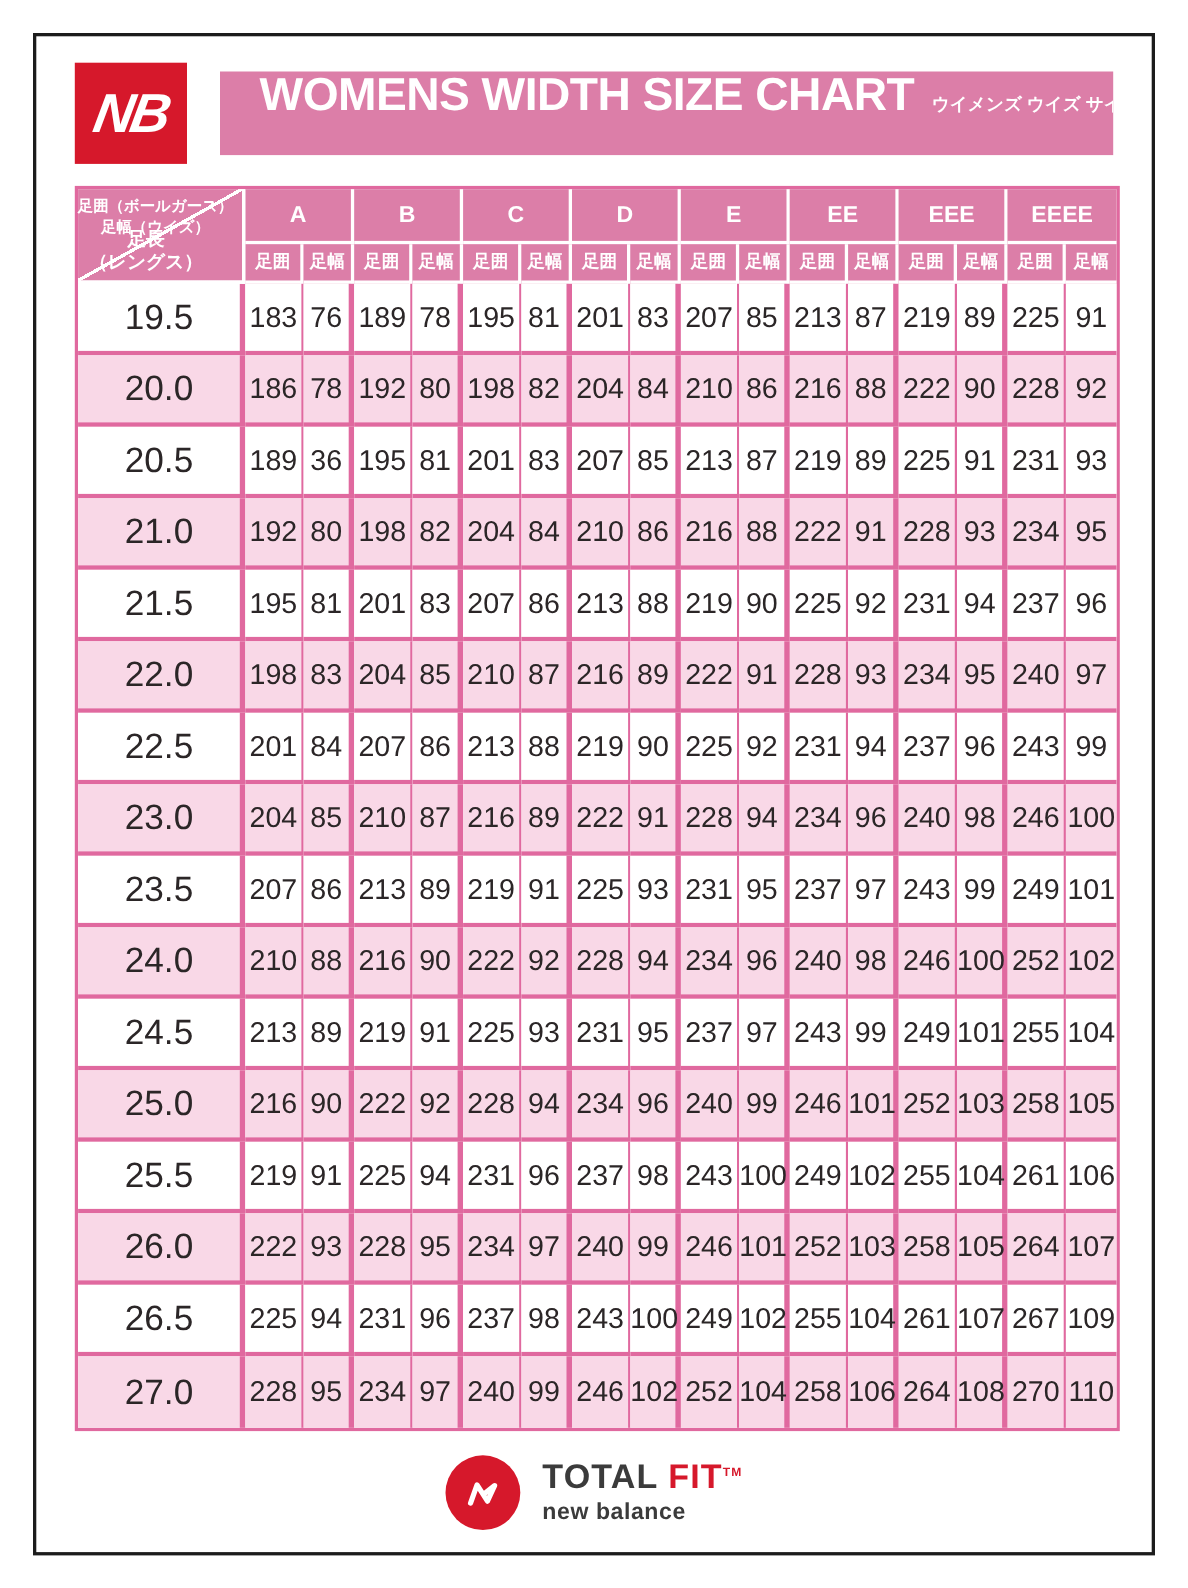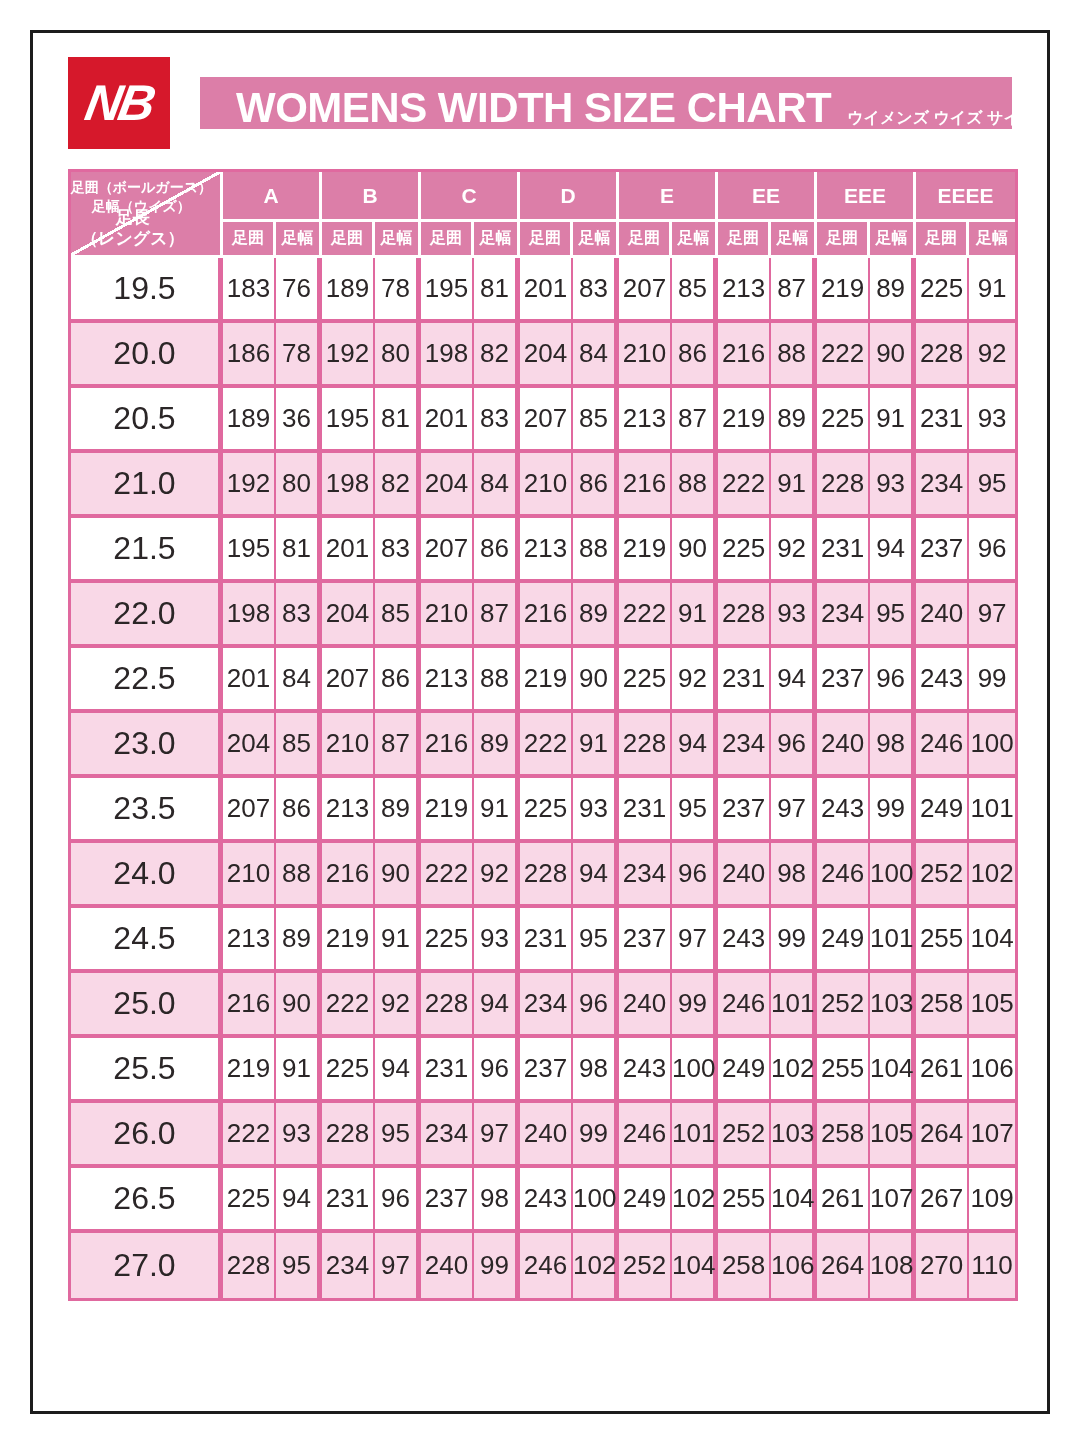--- a/index.html
+++ b/index.html
@@ -25,22 +25,22 @@
   .header-row{display:flex;align-items:center;height:92px;margin-bottom:20px}
   .nb-square{
     width:102px;height:92px;background:var(--red);flex:0 0 auto;
     display:flex;align-items:center;justify-content:center;
   }
   .nb-mark{
     color:#fff;font-weight:bold;font-style:italic;font-size:50px;
     letter-spacing:-3px;transform:skewX(-10deg);line-height:1;
   }
   .banner{
-    margin-left:30px;flex:1;height:52px;background:var(--pink-header);
-    display:flex;align-items:flex-end;padding-left:36px;box-sizing:border-box;
+    margin-left:30px;flex:1;height:76px;background:var(--pink-header);
+    display:flex;align-items:flex-start;padding-left:36px;box-sizing:border-box;
     overflow:hidden;
   }
   .banner h1{
     color:#fff;font-size:42px;font-weight:800;letter-spacing:-0.5px;
     white-space:nowrap;line-height:1;
   }
   .banner .sub{
     color:#fff;font-size:16px;font-weight:bold;margin-left:16px;
     margin-top:20px;white-space:nowrap;
   }
@@ -470,14 +470,28 @@
           <td class="girth">258</td>
           <td class="width">106</td>
           <td class="girth">264</td>
           <td class="width">108</td>
           <td class="girth">270</td>
           <td class="width">110</td>
         </tr>
       </tbody>
   </table>
 
+  <div class="footer">
+    <div class="tf-circle">
+      <svg width="52" height="52" viewBox="0 0 88 88">
+        <path d="M25 60 L35 32 L51 57 L62 33 L48 44" fill="none" stroke="#ffffff" stroke-width="8" stroke-linecap="round" stroke-linejoin="round"></path>
+      </svg>
+    </div>
+    <div class="tf-text">
+      <div class="tf-top">
+        <span>TOTAL</span>
+        <span class="fit">FIT</span><sup>TM</sup>
+      </div>
+      <div class="tf-sub">new balance</div>
+    </div>
+  </div>
 
 </div>
 
 </body></html>

